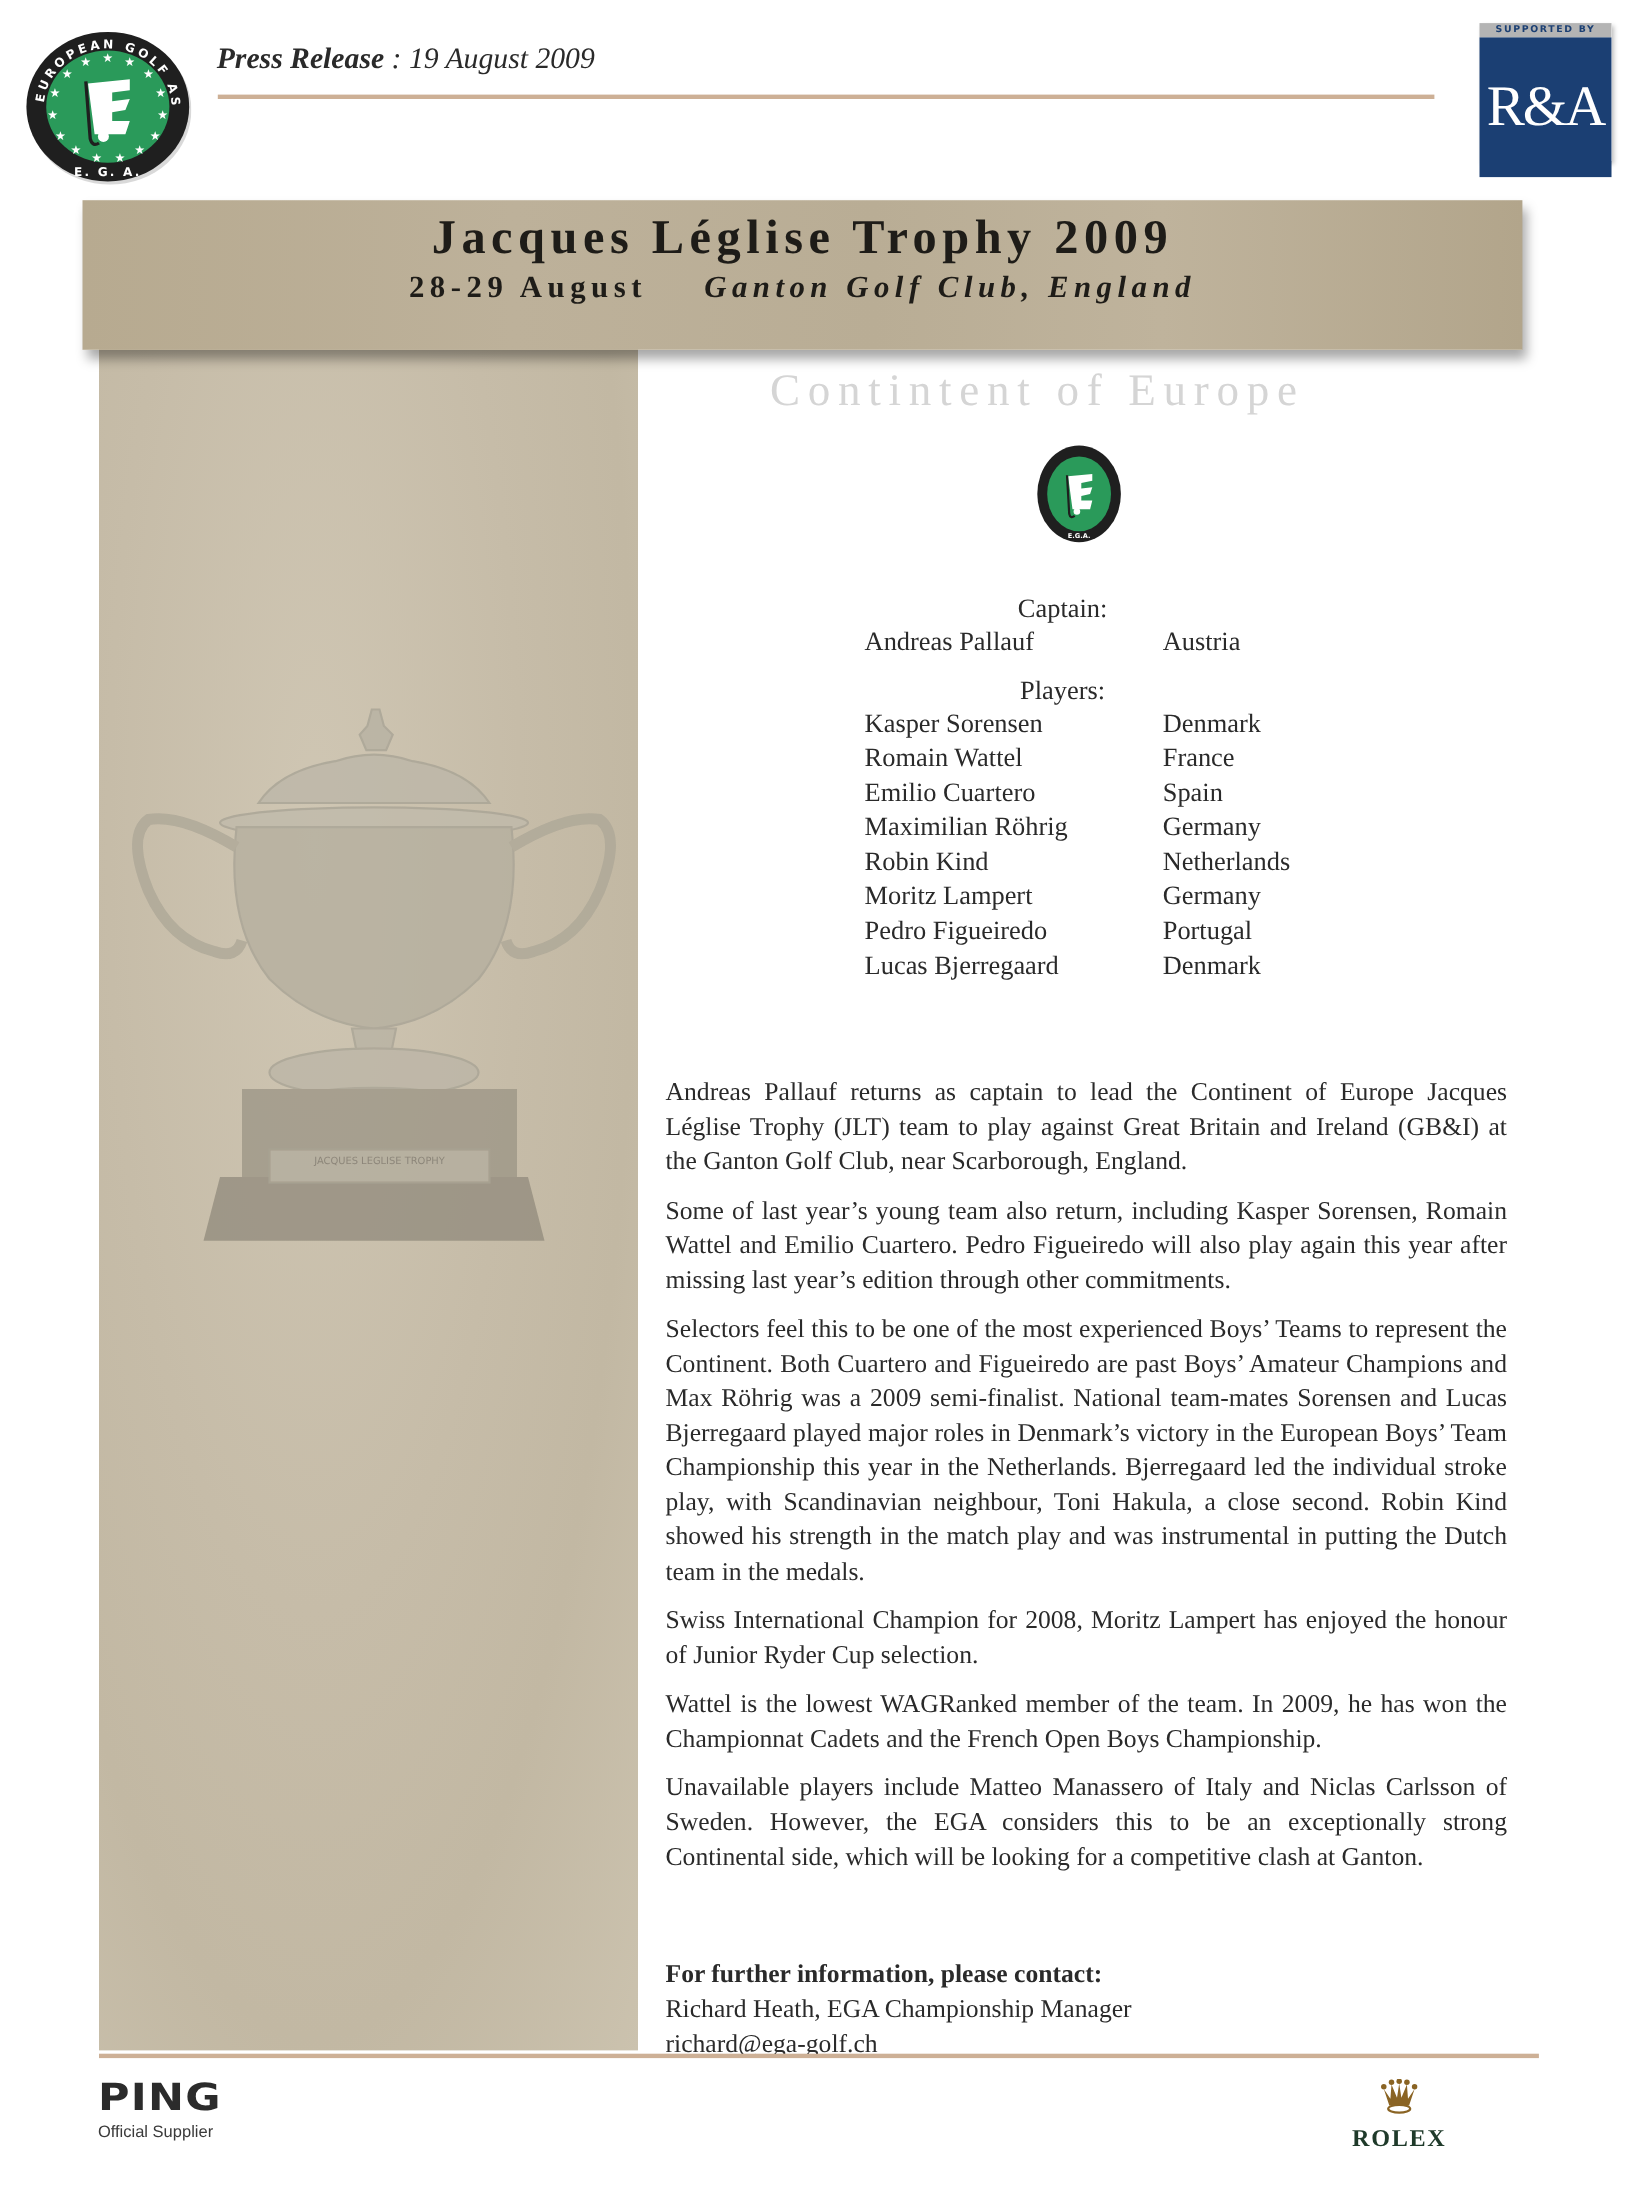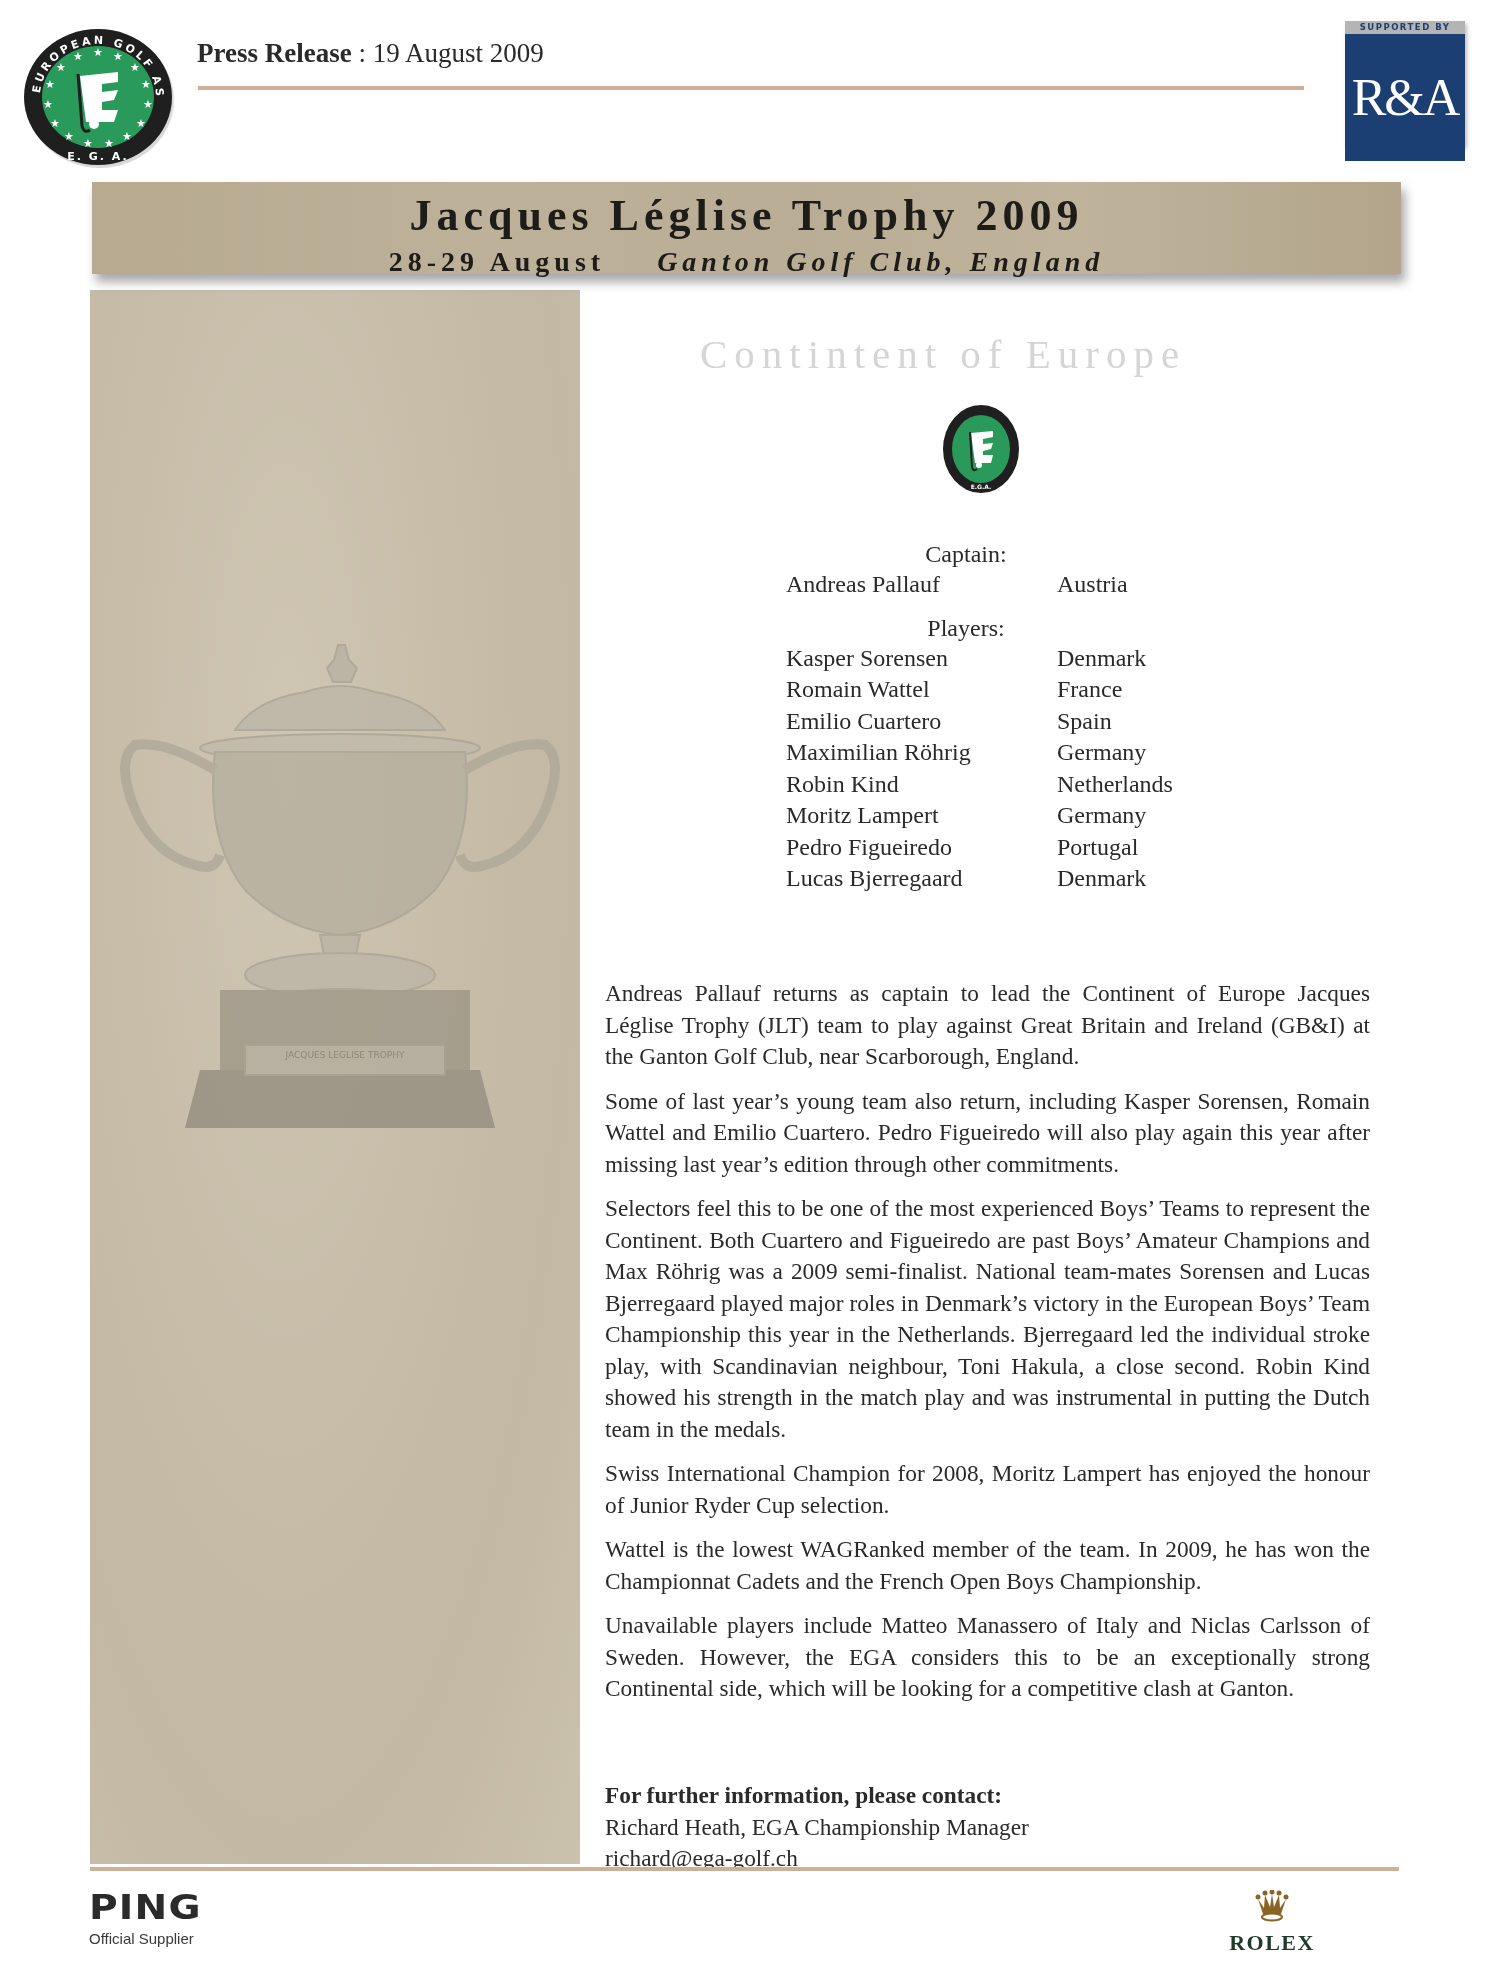--- a/index.html
+++ b/index.html
@@ -1,36 +1,36 @@
 <!DOCTYPE html>
 <html><head>
 <meta charset="utf-8">
 <style>
   html, body { margin: 0; padding: 0; background: #ffffff; }
   body { width: 1489px; height: 1988px; position: relative; overflow: hidden;
          font-family: "Liberation Serif", "DejaVu Serif", serif; color: #222; }
 
   
   .ega-logo { position: absolute; left: 22px; top: 26px; width: 152px; height: 142px; }
-  .press-line { position: absolute; left: 197px; top: 38px; font-size: 27px; color: #2a2a2a; white-space: nowrap; }
+  .press-line { position: absolute; left: 197px; top: 38px; font-size: 27px; color: #2a2a2a; white-space: nowrap; font-style: italic; }
   .press-line .pr-label { font-weight: bold; }
   .header-rule { position: absolute; left: 198px; top: 86px; width: 1106px; height: 4px; background: #cdb096; }
   .ra-logo { position: absolute; left: 1345px; top: 21px; width: 120px; height: 125px; box-shadow: 2px 3px 4px rgba(0,0,0,0.25); }
   .ra-top { height: 13px; background: #b4b4b4; color: #1b3f73; font-family: "DejaVu Sans", sans-serif; font-weight: bold;
             font-size: 8.5px; letter-spacing: 1.5px; text-align: center; line-height: 13px; }
   .ra-main { height: 127px; background: #1b3f73; color: #fff; font-family: "Liberation Serif", serif; font-size: 52px;
              display: flex; align-items: center; justify-content: center; letter-spacing: -2px; }
 
   
   .left-panel { position: absolute; left: 90px; top: 290px; width: 490px; height: 1574px;
      background: radial-gradient(ellipse at 40% 30%, #cfc6b3 0%, #c6bca8 45%, #c2b8a3 70%, #cbc2ae 100%); }
   .trophy { position: absolute; left: 15px; top: 350px; width: 470px; height: 500px; opacity: 0.95; }
 
   
-  .banner { position: absolute; left: 92px; top: 182px; width: 1309px; height: 92px;
+  .banner { position: absolute; left: 75px; top: 182px; width: 1309px; height: 136px;
      background: linear-gradient(90deg, #b7aa90 0%, #bdb19a 30%, #b9ad95 55%, #bfb39c 75%, #b2a58b 100%);
      box-shadow: 4px 8px 10px rgba(0,0,0,0.35); }
   .banner-title { position: absolute; left: 0; right: 0; top: 8px; text-align: center; font-size: 44px; font-weight: bold;
      letter-spacing: 5px; color: #1e1c18; }
   .banner-sub { position: absolute; left: 0; right: 0; top: 64px; text-align: center; font-size: 28px; color: #1e1c18;
      letter-spacing: 5px; white-space: nowrap; font-weight: bold; }
   .banner-sub .venue { font-style: italic; margin-left: 40px; }
 
   
   .section-heading { position: absolute; left: 700px; top: 330px; width: 600px; font-size: 41px; color: #d5d5d5;

